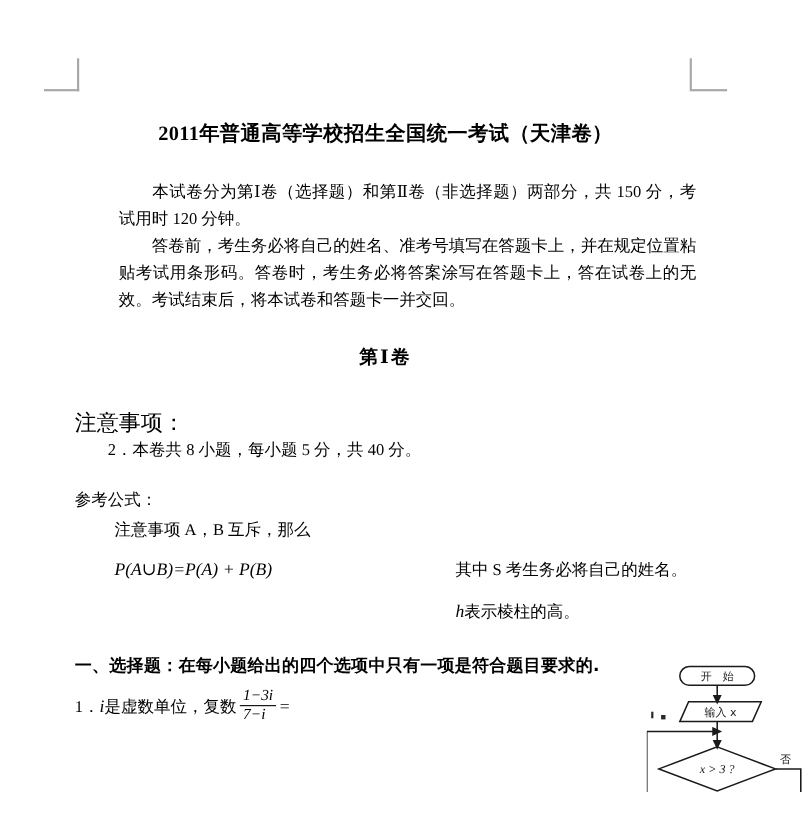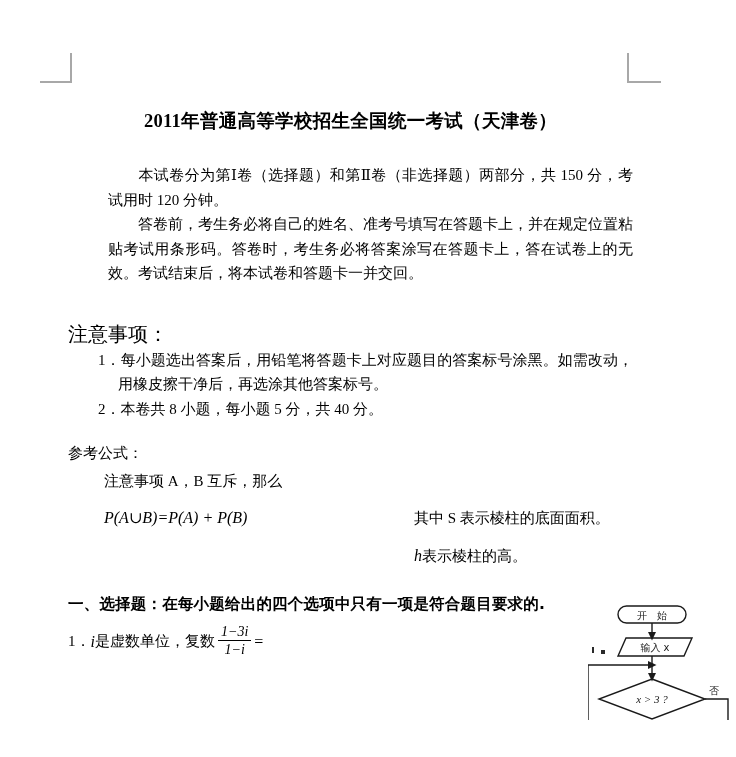--- a/index.html
+++ b/index.html
@@ -130,21 +130,21 @@
     margin-top: 10px;
     display: flex;
     align-items: center;
   }
 
   
   .frac {
     display: inline-flex;
     flex-direction: column;
     vertical-align: middle;
-    text-align: center;
+    text-align: left;
     margin: 0 3px;
     font-style: italic;
     font-size: 14px;
     line-height: 15px;
     position: relative;
     top: -1px;
   }
   .frac .num { padding: 0 3px 1px 3px; }
   .frac .den { padding: 1px 3px 0 3px; border-top: 1.3px solid #000; }
 
@@ -179,50 +179,50 @@
 
 <div class="page">
 
   <div class="title-main">2011年普通高等学校招生全国统一考试（天津卷）</div>
 
   <div id="intro-block">
     <div class="para"><span class="ind"></span><span>本试卷分为第Ⅰ卷（选择题）和第Ⅱ卷（非选择题）两部分，共 150 分，考试用时 120 分钟。</span></div>
     <div class="para"><span class="ind"></span><span>答卷前，考生务必将自己的姓名、准考号填写在答题卡上，并在规定位置粘贴考试用条形码。答卷时，考生务必将答案涂写在答题卡上，答在试卷上的无效。考试结束后，将本试卷和答题卡一并交回。</span></div>
   </div>
 
+  <div class="section-head">第Ⅰ卷</div>
 
   <div class="notice-label">注意事项：</div>
-  <div class="notice-item hang">1．每小题选出答案后，用铅笔将答题卡上对应题目的答案标号涂黑。如需改动，用橡皮擦干净后，再选涂其他答案标号。</div>
   <div class="notice-item hang">2．本卷共 8 小题，每小题 5 分，共 40 分。</div>
 
   <div class="formula-label">参考公式：</div>
 
   <div class="formula-grid">
     <div class="frow">
       <div class="fcol-l">注意事项 A，B 互斥，那么</div>
     </div>
     <div class="frow" style="margin-top:9px">
       <div class="fcol-l"><span class="mth">P(A∪B)</span><span class="mth op">=</span><span class="mth">P(A) + P(B)</span></div>
-      <div class="fcol-r">其中 S 表示棱柱的底面面积。</div>
+      <div class="fcol-r">其中 S 考生务必将自己的姓名。</div>
     </div>
     <div class="frow" style="margin-top:10px">
       <div class="fcol-l"></div>
       <div class="fcol-r"><span class="mth">h</span><span>表示棱柱的高。</span></div>
     </div>
   </div>
 
   <div class="q-head">一、选择题：在每小题给出的四个选项中只有一项是符合题目要求的.</div>
 
   <div class="q-line">
     <span>1．</span>
     <span class="mth">i</span>
     <span>是虚数单位，复数</span>
     <span class="frac">
       <span class="num">1−3i</span>
-      <span class="den">1−i</span>
+      <span class="den">7−i</span>
     </span>
     <span class="mth upr">=</span>
   </div>
 
 </div>
 
 <div class="speck" id="speck-a"></div>
 <div class="speck" id="speck-b"></div>
 
 <div id="flowchart">

